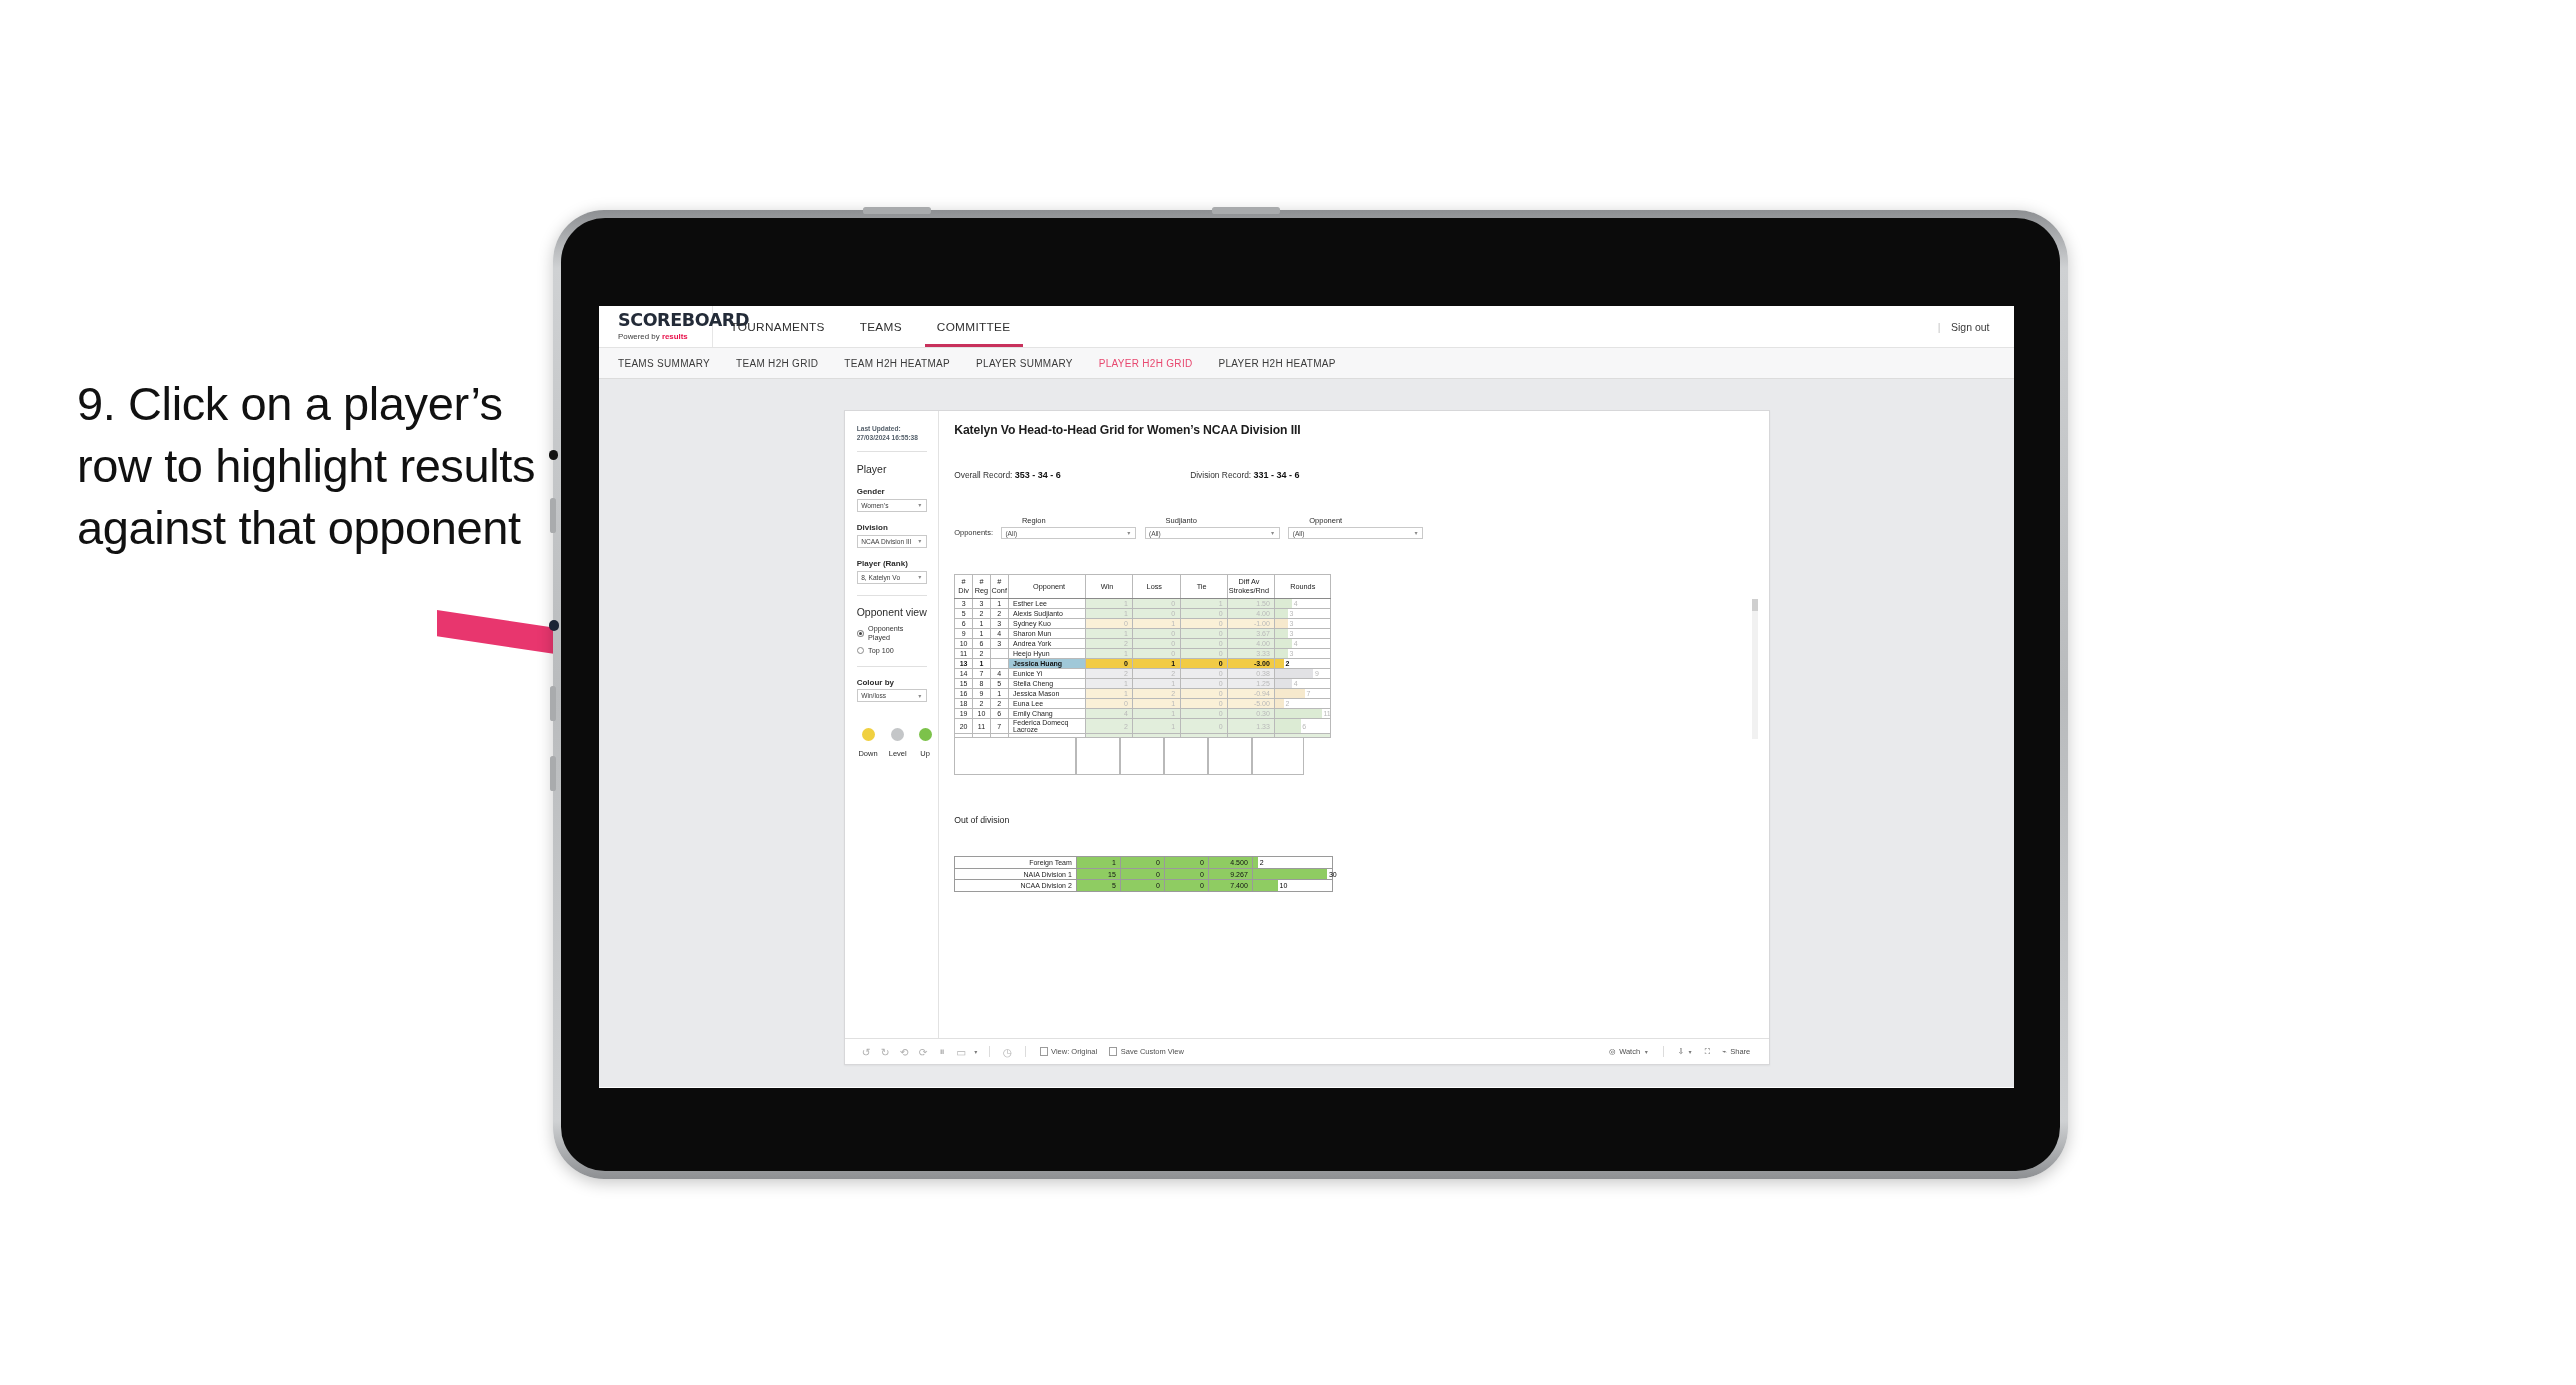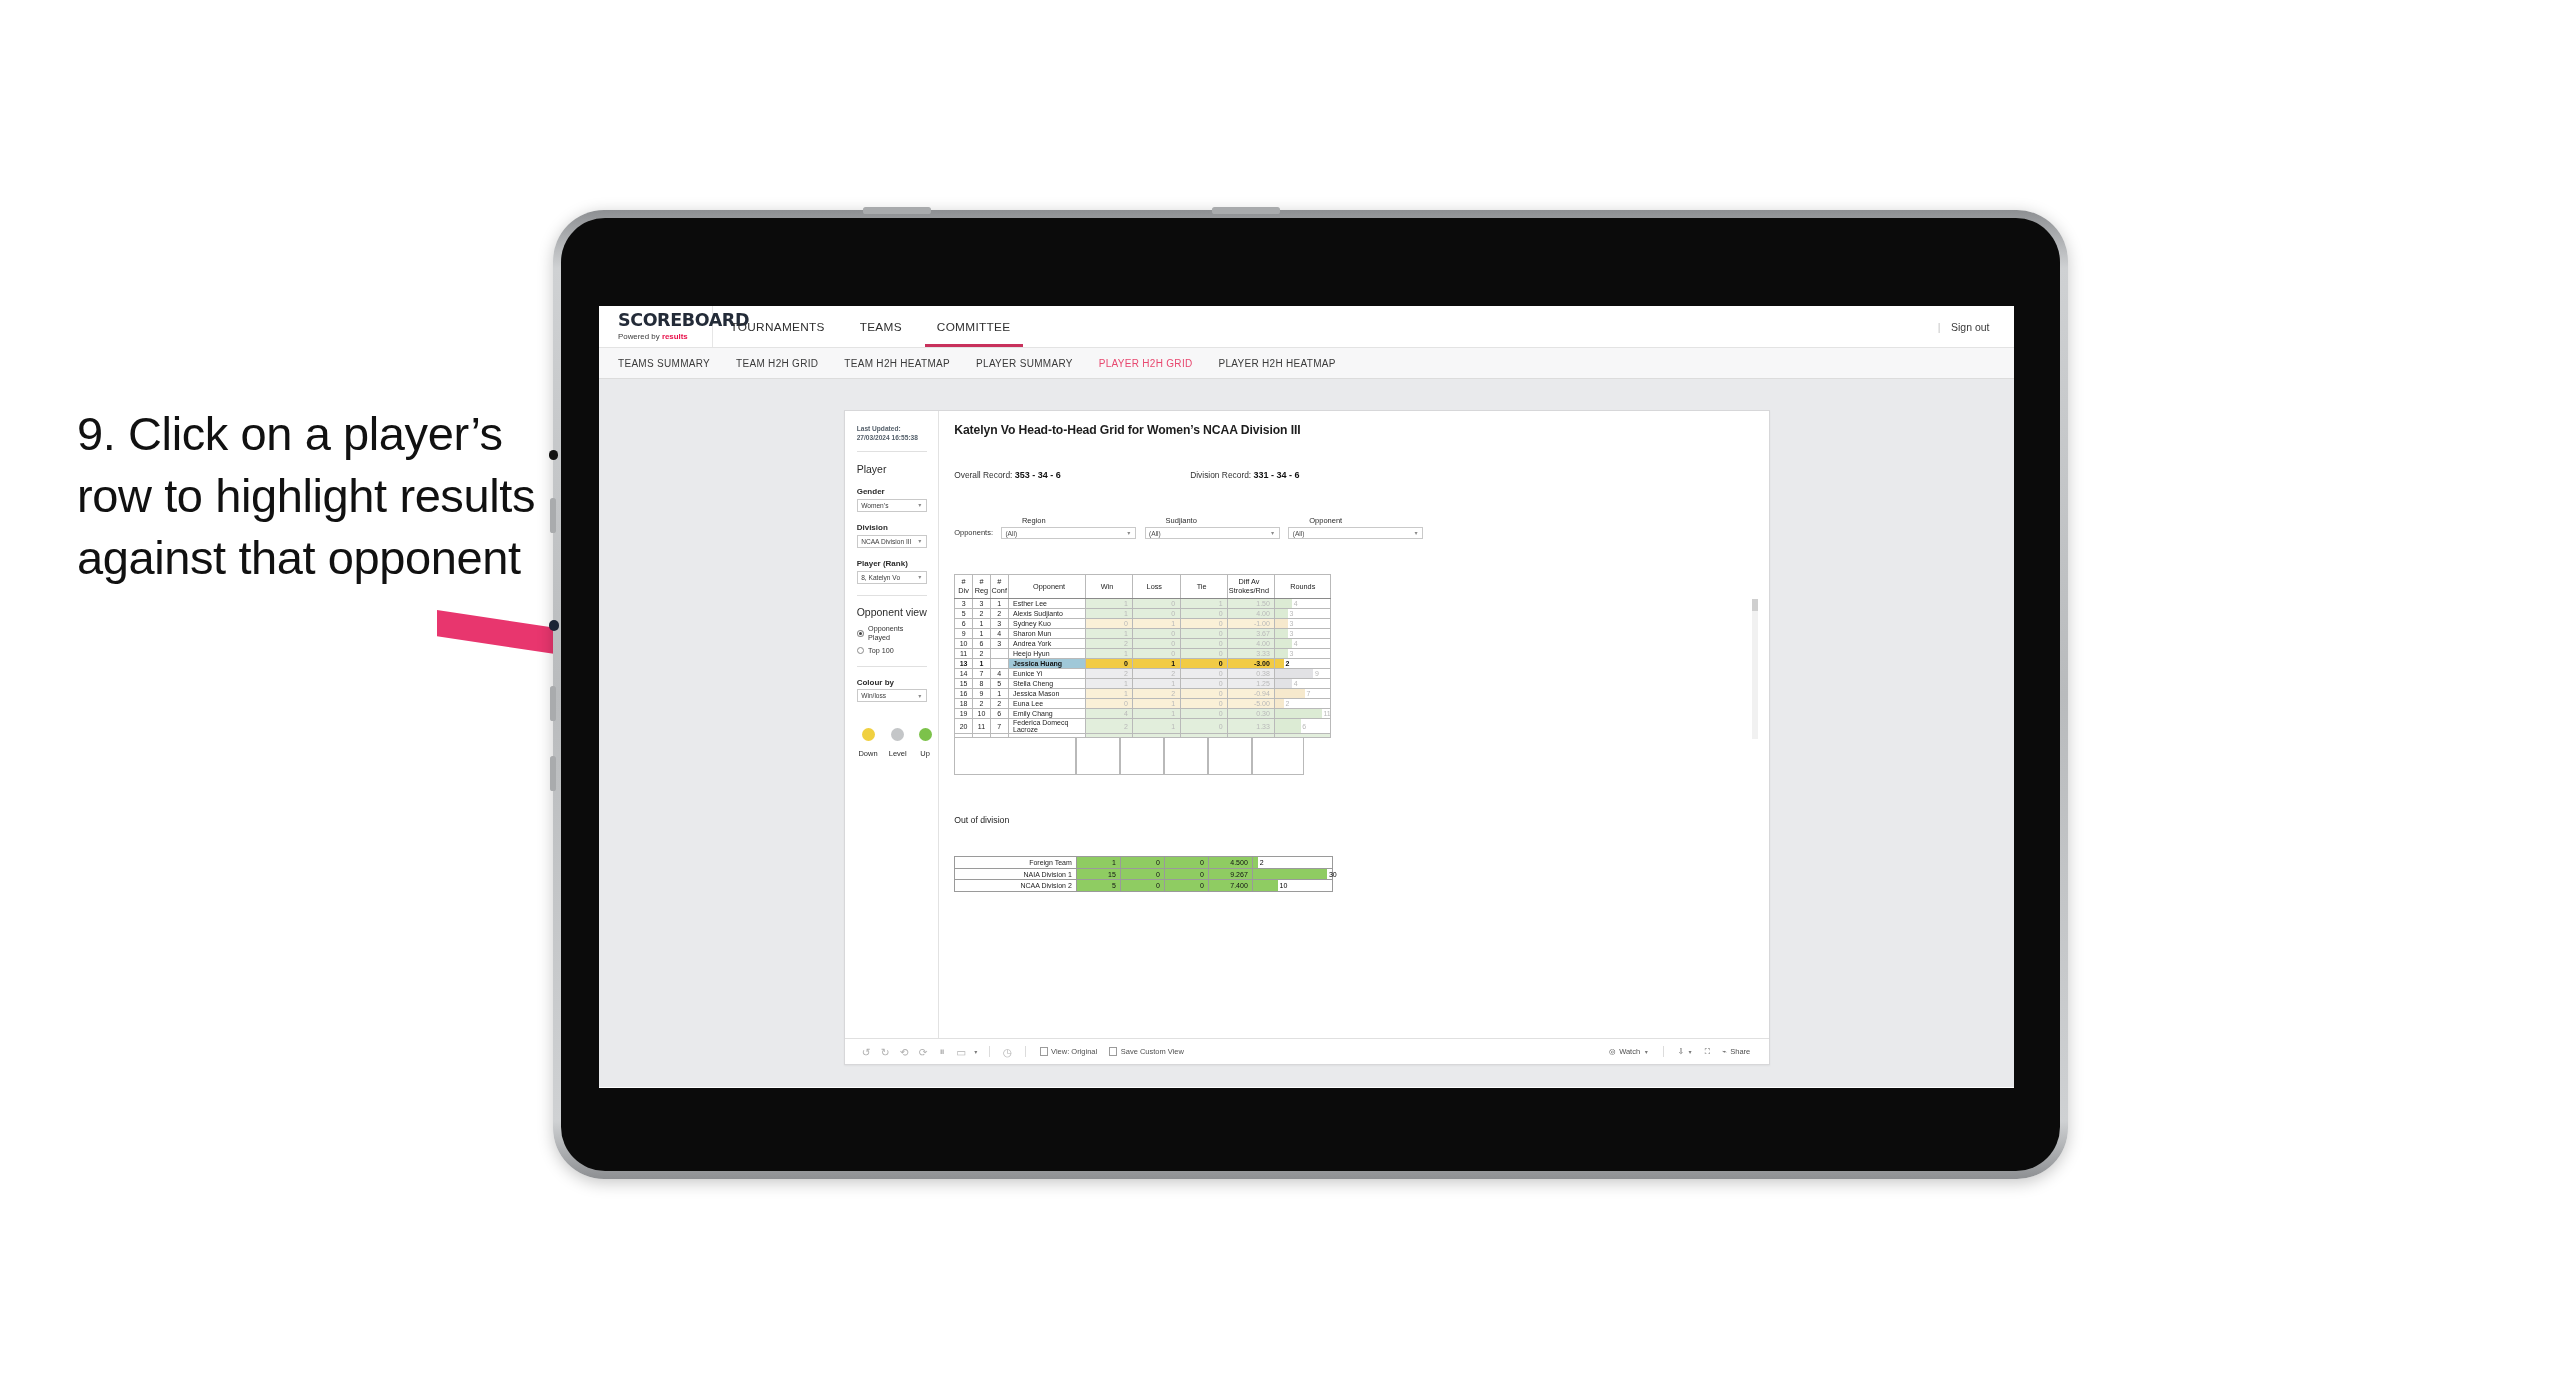--- a/index.html
+++ b/index.html
@@ -9,21 +9,21 @@
     width:2576px; height:1386px;
     background:#ffffff;
     font-family:"Liberation Sans", sans-serif;
     overflow:hidden;
     position:relative;
   }
 
   
   #caption {
     position:absolute;
-    left:77px; top:403px;
+    left:77px; top:373px;
     width:489px;
     font-size:47px;
     line-height:1.32;
     color:#111111;
     font-family:"Liberation Sans", sans-serif;
     letter-spacing:-0.4px;
   }
 
   
   #arrow { position:absolute; left:437px; top:603px; width:664px; height:140px; pointer-events:none; }

